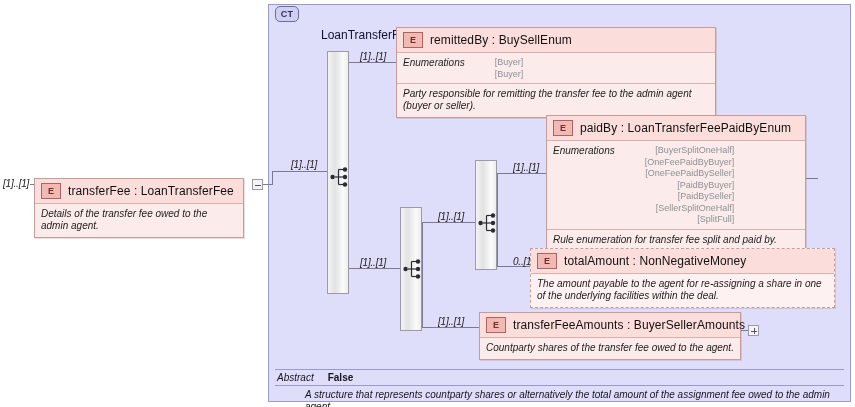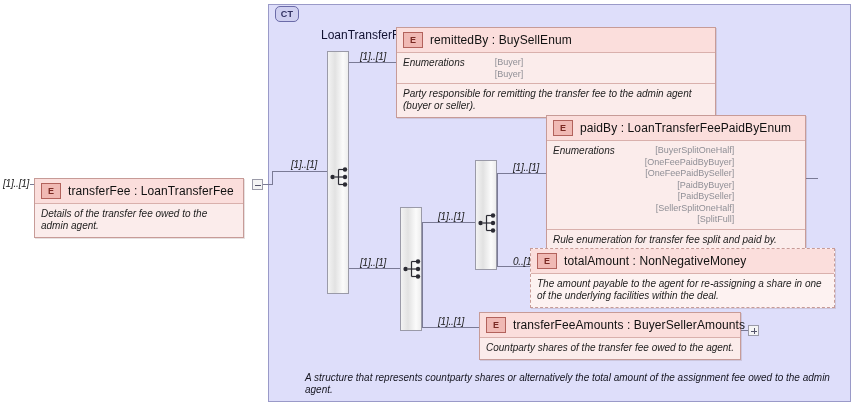--- a/index.html
+++ b/index.html
@@ -250,16 +250,20 @@
   <div class="el" style="left:479px;top:312px;width:262px;">
     <div class="el-head">
       <span class="e-badge">E</span>
       <span class="el-name">transferFeeAmounts : BuyerSellerAmounts</span>
     </div>
     <div class="el-doc">Countparty shares of the transfer fee owed to the agent.</div>
   </div>
   <div class="tog plus" style="left:748px;top:325px;"></div>
 
   <div class="ct-foot" style="top:369px;">
+    <div class="ct-foot-row">
+      <span class="ct-foot-k">Abstract</span>
+      <span class="ct-foot-v">False</span>
+    </div>
     <div class="ct-foot-doc">A structure that represents countparty shares or alternatively the total amount of the assignment fee owed to the admin agent.</div>
   </div>
 
 </div>
 
 </body></html>

